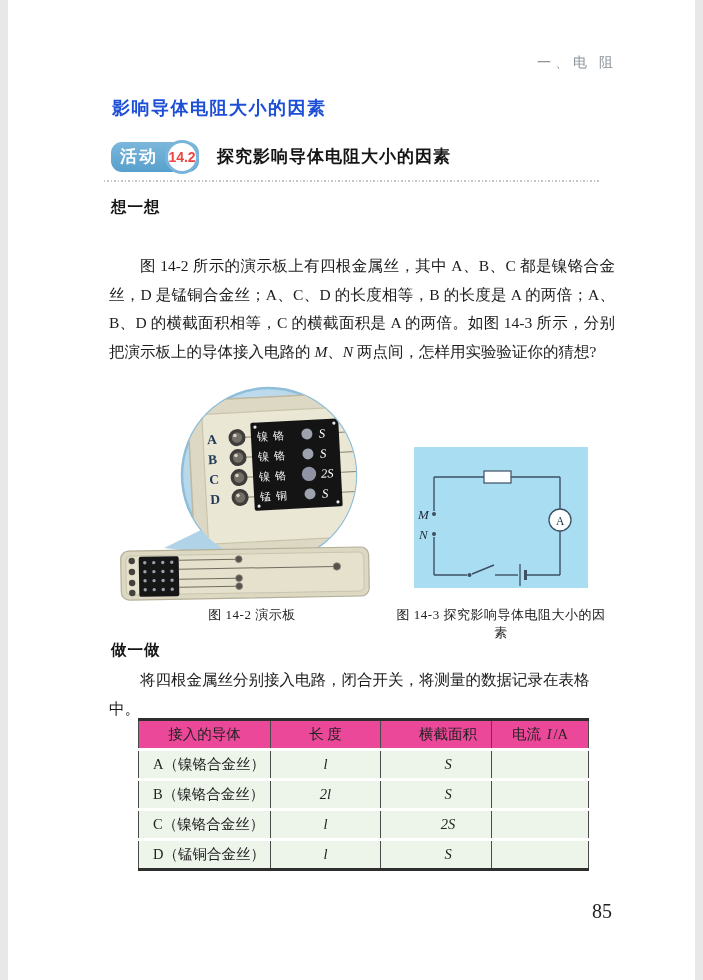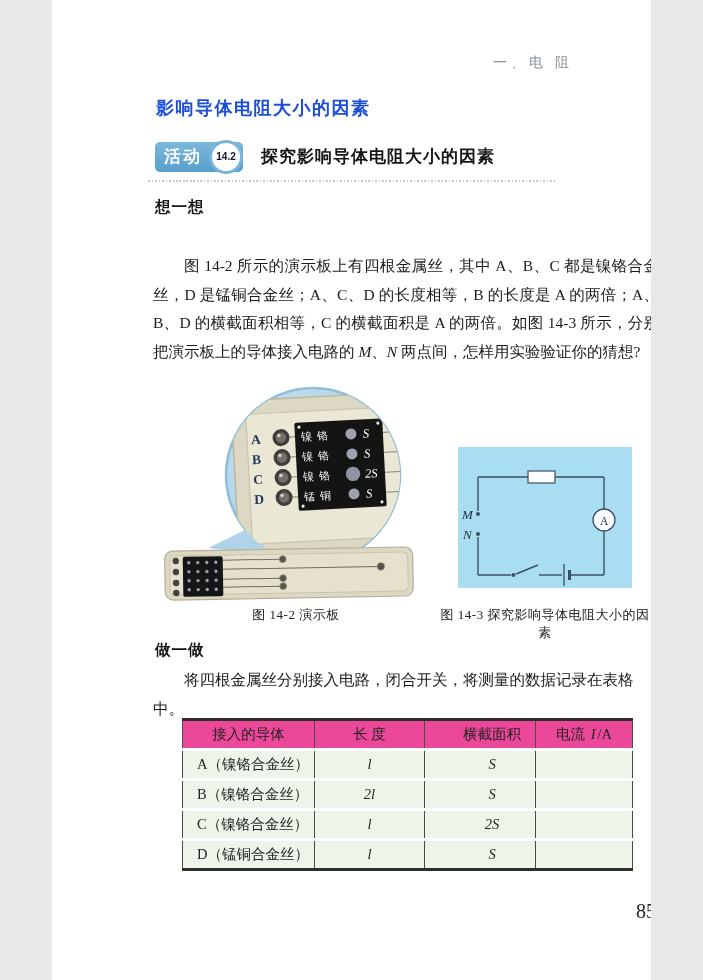--- a/index.html
+++ b/index.html
@@ -1,47 +1,47 @@
 <!DOCTYPE html>
 <html><head>
 <meta charset="utf-8">
 <style>
   * { margin:0; padding:0; box-sizing:border-box; }
   html,body { background:#e8e8e8; }
   .page {
-    position:relative; width:599px; height:980px; margin:0 auto;
+    position:relative; width:687px; height:980px; margin:0 auto;
     background:#ffffff; overflow:hidden;
     font-family:"Liberation Serif","DejaVu Serif",serif; color:#1c1c1c;
   }
   .doc-header {
     position:absolute; top:54px; right:78px;
     font-family:"Liberation Sans","DejaVu Sans",sans-serif;
     font-size:14px; color:#8b9298; letter-spacing:4px;
   }
   .main-title {
     position:absolute; left:104px; top:96px;
     font-family:"Liberation Sans","DejaVu Sans",sans-serif;
     font-size:18px; font-weight:bold; color:#1d4ed8; letter-spacing:1.5px;
   }
   .activity { position:absolute; left:103px; top:140px; height:33px; display:flex; align-items:center; }
   .act-badge {
-    position:relative; width:88px; height:30px; border-radius:5px;
+    position:relative; width:88px; height:30px; border-radius:11px;
     background:linear-gradient(#7cb7dc,#57a0cd);
     display:flex; align-items:center;
   }
   .act-badge-label {
     color:#ffffff; font-family:"Liberation Sans","DejaVu Sans",sans-serif;
     font-weight:bold; font-size:17px; letter-spacing:2px; padding-left:9px;
   }
   .act-circle {
     position:absolute; left:54px; top:-2px; width:34px; height:34px;
     background:#ffffff; border:3px solid #79b4da; border-radius:50%;
     display:flex; align-items:center; justify-content:center;
     font-family:"Liberation Sans","DejaVu Sans",sans-serif;
-    font-size:10px; font-weight:bold; color:#0f172a;
+    font-size:14px; font-weight:bold; color:#ef4444;
   }
   .act-title {
     margin-left:18px; font-family:"Liberation Sans","DejaVu Sans",sans-serif;
     font-size:17px; font-weight:bold; color:#151515; letter-spacing:1px;
   }
   .dotted-divider {
     position:absolute; left:96px; right:94px; top:180px; height:2px;
     background:repeating-linear-gradient(90deg,#c3c8cc 0 1.5px,transparent 1.5px 3.5px);
   }
   .sub-heading {

